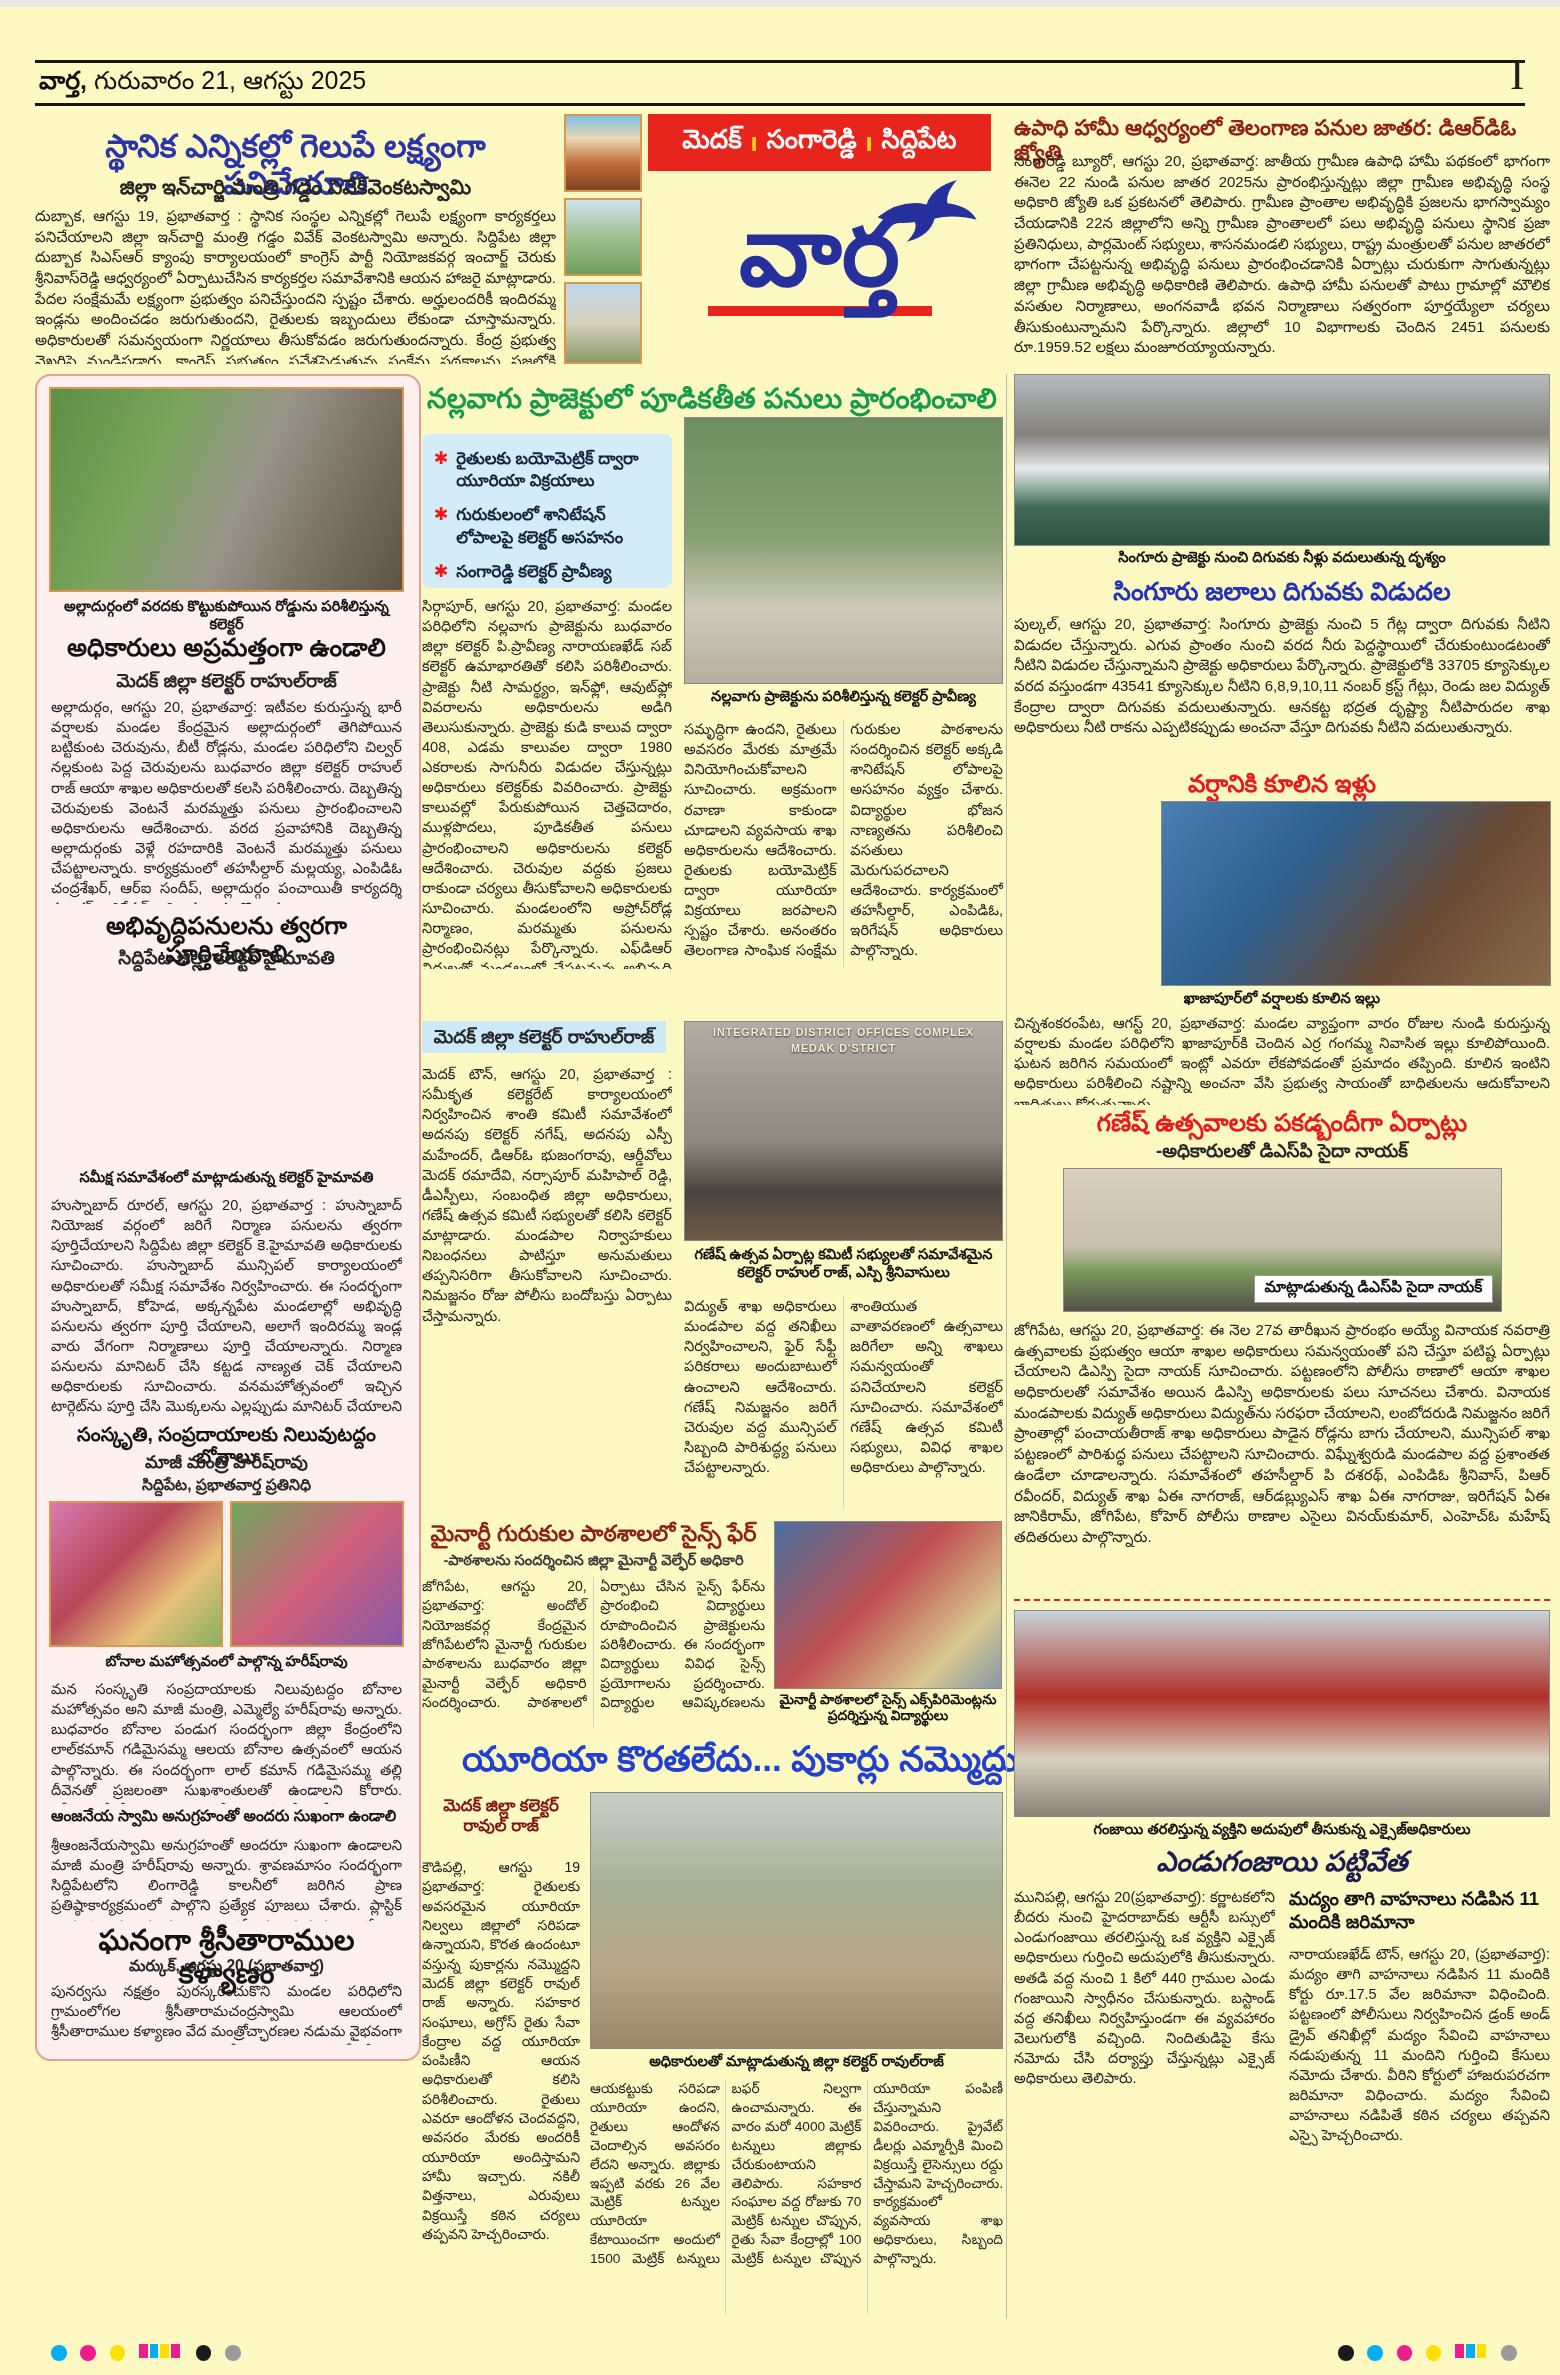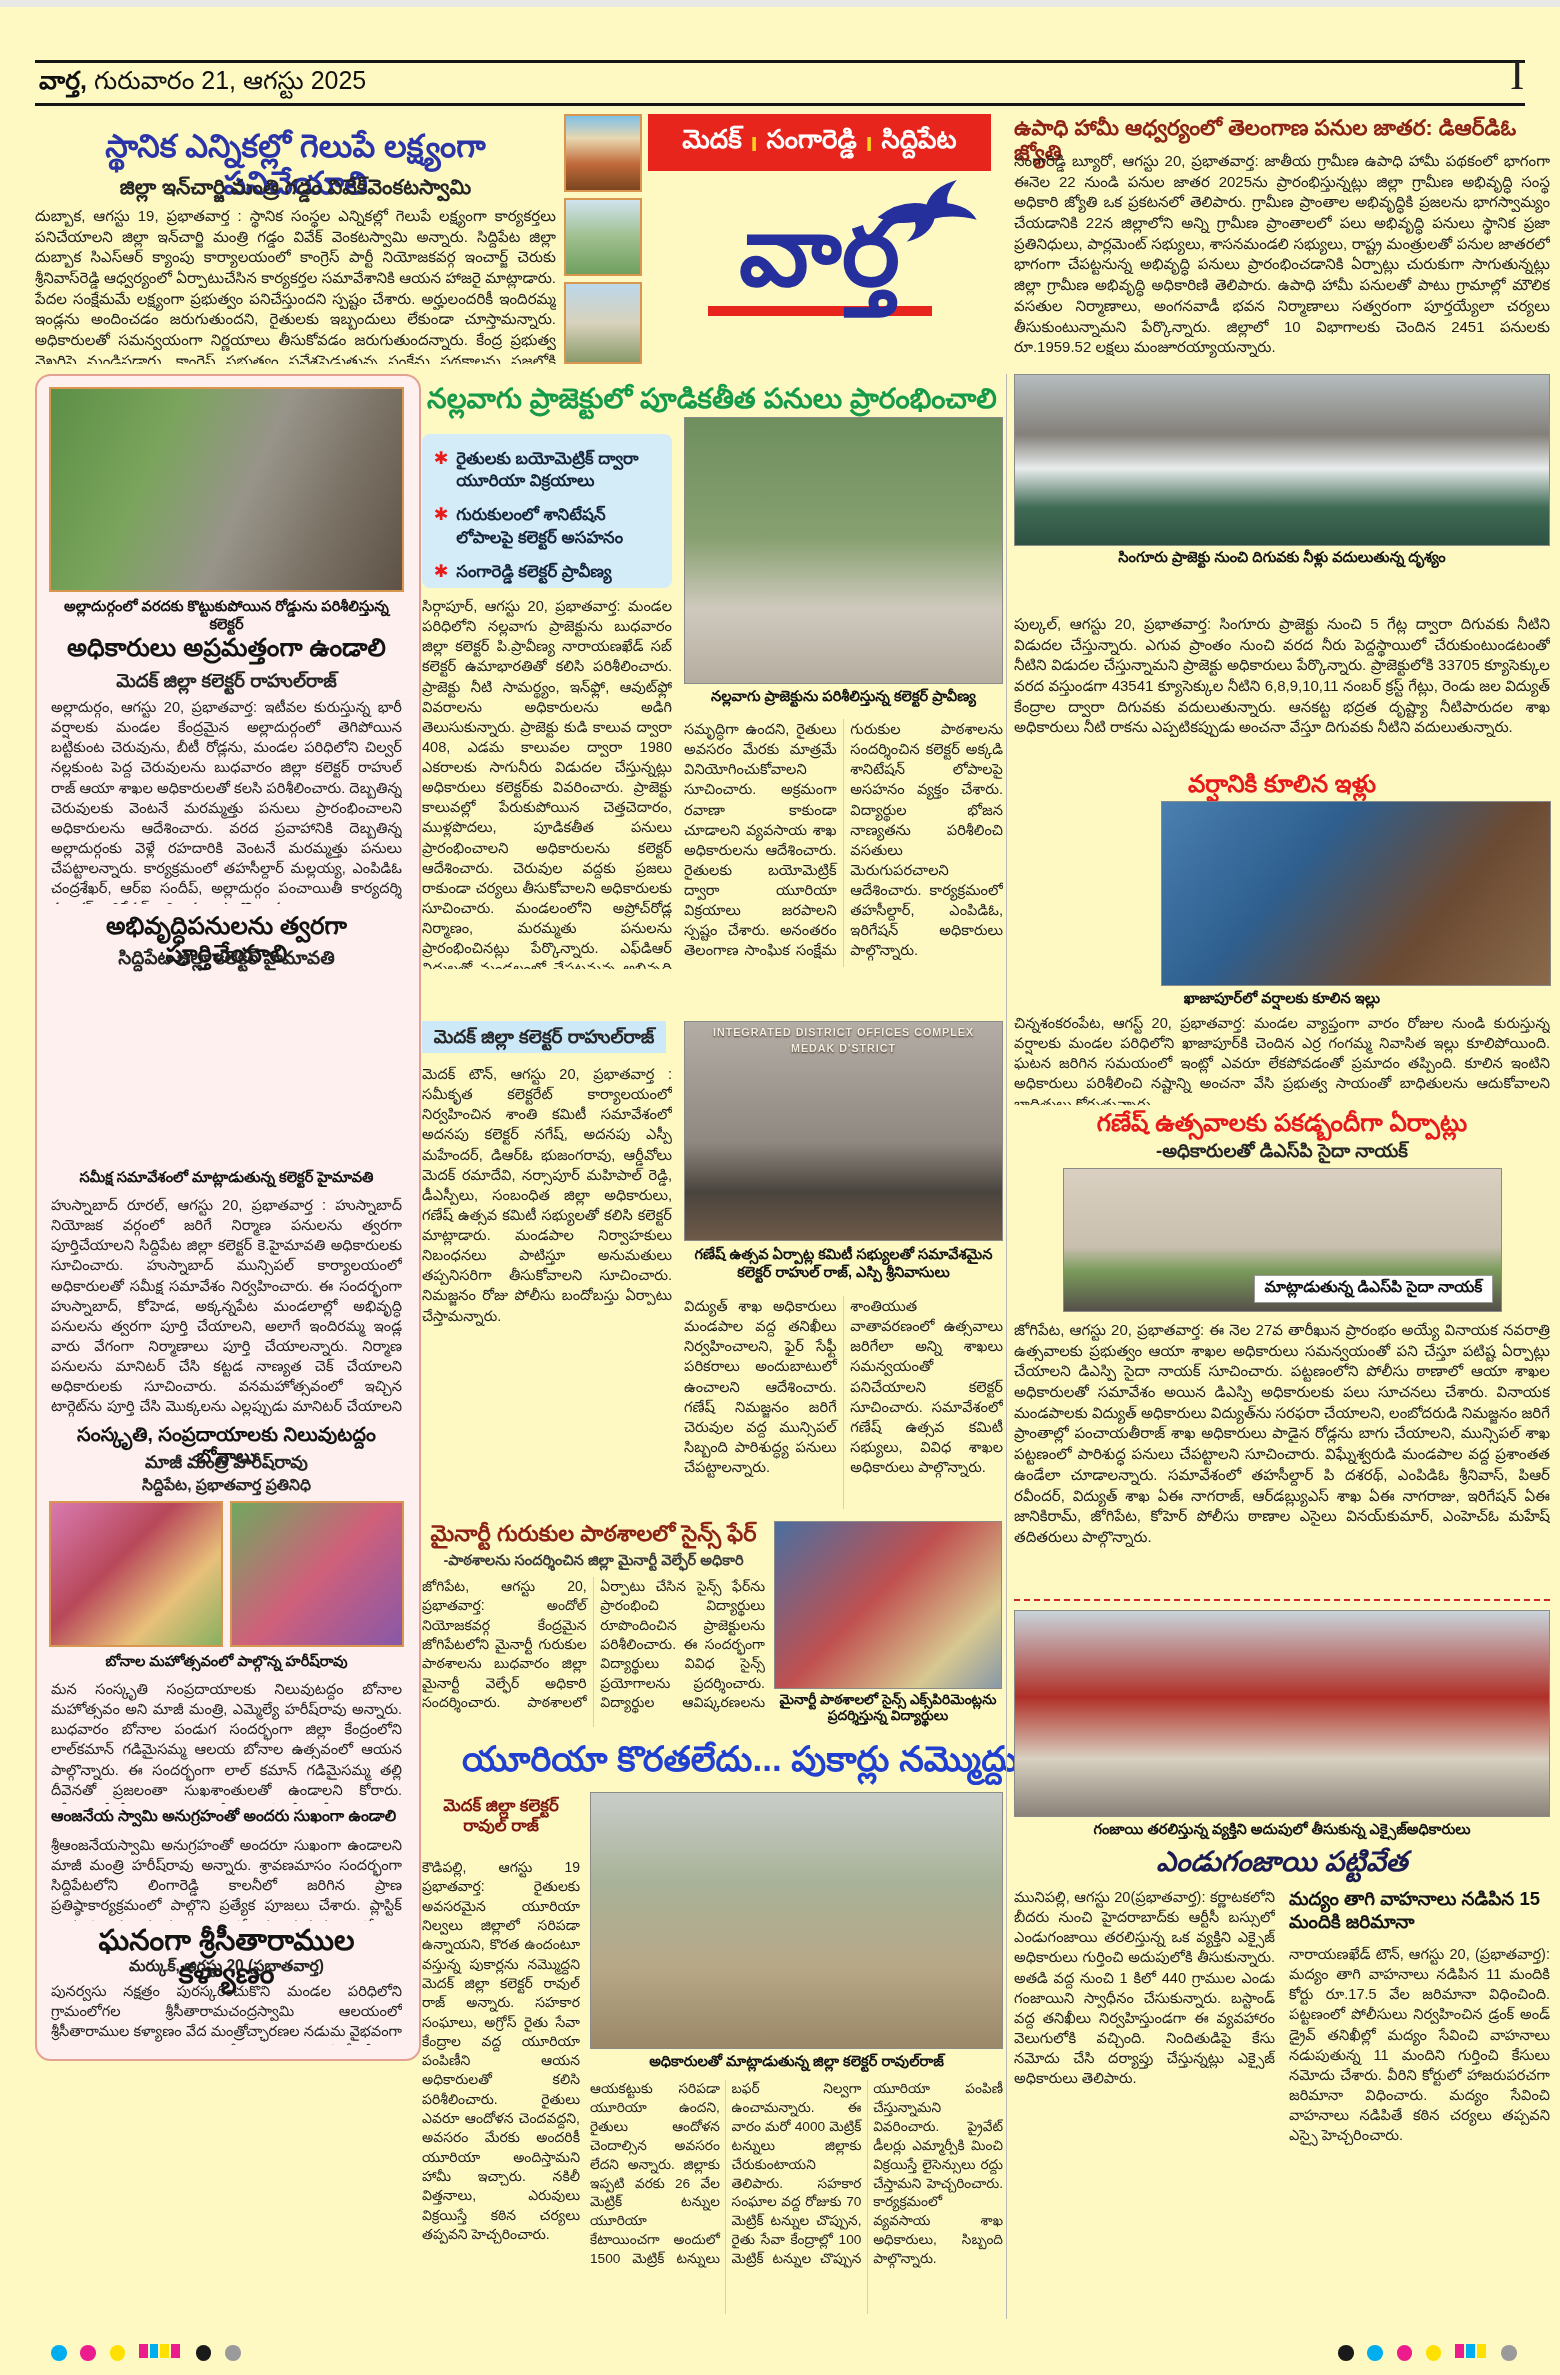--- a/index.html
+++ b/index.html
@@ -151,20 +151,21 @@
   <div class="abs sub" style="left:422px;top:1789px;width:158px;font-size:16.6px;color:#7e1512;">మెదక్ జిల్లా కలెక్టర్ రావుల్ రాజ్</div>
   <div class="abs bt" style="left:422px;top:1851px;width:158px;height:454px;font-size:14px;">కౌడిపల్లి, ఆగస్టు 19 ప్రభాతవార్త: రైతులకు అవసరమైన యూరియా నిల్వలు జిల్లాలో సరిపడా ఉన్నాయని, కొరత ఉందంటూ వస్తున్న పుకార్లను నమ్మొద్దని మెదక్ జిల్లా కలెక్టర్ రావుల్ రాజ్ అన్నారు. సహకార సంఘాలు, అగ్రోస్ రైతు సేవా కేంద్రాల వద్ద యూరియా పంపిణీని ఆయన అధికారులతో కలిసి పరిశీలించారు. రైతులు ఎవరూ ఆందోళన చెందవద్దని, అవసరం మేరకు అందరికీ యూరియా అందిస్తామని హామీ ఇచ్చారు. నకిలీ విత్తనాలు, ఎరువులు విక్రయిస్తే కఠిన చర్యలు తప్పవని హెచ్చరించారు.</div>
   <div class="abs ph" style="left:590px;top:1785px;width:413px;height:257px;background:linear-gradient(180deg,#c9cdc9 0%,#a8b298 35%,#b8a888 68%,#9a8868 100%);"></div>
   <div class="abs cap" style="left:590px;top:2046px;width:413px;">అధికారులతో మాట్లాడుతున్న జిల్లా కలెక్టర్ రావుల్‌రాజ్</div>
   <div class="abs bt cols3" style="left:590px;top:2073px;width:413px;height:234px;font-size:13.7px;">ఆయకట్టుకు సరిపడా యూరియా ఉందని, రైతులు ఆందోళన చెందాల్సిన అవసరం లేదని అన్నారు. జిల్లాకు ఇప్పటి వరకు 26 వేల మెట్రిక్ టన్నుల యూరియా కేటాయించగా అందులో 1500 మెట్రిక్ టన్నులు బఫర్ నిల్వగా ఉంచామన్నారు. ఈ వారం మరో 4000 మెట్రిక్ టన్నులు జిల్లాకు చేరుకుంటాయని తెలిపారు. సహకార సంఘాల వద్ద రోజుకు 70 మెట్రిక్ టన్నుల చొప్పున, రైతు సేవా కేంద్రాల్లో 100 మెట్రిక్ టన్నుల చొప్పున యూరియా పంపిణీ చేస్తున్నామని వివరించారు. ప్రైవేట్ డీలర్లు ఎమ్మార్పీకి మించి విక్రయిస్తే లైసెన్సులు రద్దు చేస్తామని హెచ్చరించారు. కార్యక్రమంలో వ్యవసాయ శాఖ అధికారులు, సిబ్బంది పాల్గొన్నారు.</div>
 
   <div class="abs vrule" style="left:1006px;top:367px;height:1945px;"></div>
 
   <div class="abs ph" style="left:1014px;top:367px;width:536px;height:172px;background:linear-gradient(180deg,#b5bcbe 0%,#84807a 35%,#e8ecec 55%,#3f6a54 78%,#2e5242 100%);"></div>
   <div class="abs cap" style="left:1014px;top:542px;width:536px;">సింగూరు ప్రాజెక్టు నుంచి దిగువకు నీళ్లు వదులుతున్న దృశ్యం</div>
+  <div class="abs hd" style="left:1014px;top:570px;width:536px;font-size:25px;color:#2433b5;">సింగూరు జలాలు దిగువకు విడుదల</div>
   <div class="abs bt" style="left:1014px;top:607px;width:536px;height:150px;">పుల్కల్, ఆగస్టు 20, ప్రభాతవార్త: సింగూరు ప్రాజెక్టు నుంచి 5 గేట్ల ద్వారా దిగువకు నీటిని విడుదల చేస్తున్నారు. ఎగువ ప్రాంతం నుంచి వరద నీరు పెద్దస్థాయిలో చేరుకుంటుండటంతో నీటిని విడుదల చేస్తున్నామని ప్రాజెక్టు అధికారులు పేర్కొన్నారు. ప్రాజెక్టులోకి 33705 క్యూసెక్కుల వరద వస్తుండగా 43541 క్యూసెక్కుల నీటిని 6,8,9,10,11 నంబర్ క్రస్ట్ గేట్లు, రెండు జల విద్యుత్ కేంద్రాల ద్వారా దిగువకు వదులుతున్నారు. ఆనకట్ట భద్రత దృష్ట్యా నీటిపారుదల శాఖ అధికారులు నీటి రాకను ఎప్పటికప్పుడు అంచనా వేస్తూ దిగువకు నీటిని వదులుతున్నారు.</div>
 
   <div class="abs hd hred" style="left:1014px;top:763px;width:536px;font-size:24.4px;">వర్షానికి కూలిన ఇళ్లు</div>
   <div class="abs ph" style="left:1161px;top:794px;width:390px;height:185px;background:linear-gradient(130deg,#4a7fb0 0%,#2e5f8f 35%,#6b4a33 68%,#8a6a4a 100%);"></div>
   <div class="abs cap" style="left:1014px;top:983px;width:536px;">ఖాజాపూర్‌లో వర్షాలకు కూలిన ఇల్లు</div>
   <div class="abs bt" style="left:1014px;top:1006px;width:536px;height:92px;font-size:14.6px;">చిన్నశంకరంపేట, ఆగస్ట్ 20, ప్రభాతవార్త: మండల వ్యాప్తంగా వారం రోజుల నుండి కురుస్తున్న వర్షాలకు మండల పరిధిలోని ఖాజాపూర్‌కి చెందిన ఎర్ర గంగమ్మ నివాసిత ఇల్లు కూలిపోయింది. ఘటన జరిగిన సమయంలో ఇంట్లో ఎవరూ లేకపోవడంతో ప్రమాదం తప్పింది. కూలిన ఇంటిని అధికారులు పరిశీలించి నష్టాన్ని అంచనా వేసి ప్రభుత్వ సాయంతో బాధితులను ఆదుకోవాలని బాధితులు కోరుతున్నారు.</div>
 
   <div class="abs hd hred" style="left:1014px;top:1102px;width:536px;font-size:24.4px;">గణేష్ ఉత్సవాలకు పకడ్బందీగా ఏర్పాట్లు</div>
   <div class="abs sub hmaroon" style="left:1014px;top:1133px;width:536px;font-size:18.5px;">-అధికారులతో డిఎస్‌పి సైదా నాయక్</div>
   <div class="abs ph" style="left:1063px;top:1161px;width:439px;height:144px;background:linear-gradient(180deg,#d9d0c1 0%,#c9bfae 55%,#7a9a5a 72%,#55504a 100%);">
@@ -172,21 +173,21 @@
   </div>
   <div class="abs bt" style="left:1014px;top:1313px;width:536px;height:273px;">జోగిపేట, ఆగస్టు 20, ప్రభాతవార్త: ఈ నెల 27వ తారీఖున ప్రారంభం అయ్యే వినాయక నవరాత్రి ఉత్సవాలకు ప్రభుత్వం ఆయా శాఖల అధికారులు సమన్వయంతో పని చేస్తూ పటిష్ట ఏర్పాట్లు చేయాలని డిఎస్పి సైదా నాయక్ సూచించారు. పట్టణంలోని పోలీసు ఠాణాలో ఆయా శాఖల అధికారులతో సమావేశం అయిన డిఎస్పి అధికారులకు పలు సూచనలు చేశారు. వినాయక మండపాలకు విద్యుత్ అధికారులు విద్యుత్‌ను సరఫరా చేయాలని, లంబోదరుడి నిమజ్జనం జరిగే ప్రాంతాల్లో పంచాయతీరాజ్ శాఖ అధికారులు పాడైన రోడ్లను బాగు చేయాలని, మున్సిపల్ శాఖ పట్టణంలో పారిశుద్ధ పనులు చేపట్టాలని సూచించారు. విఘ్నేశ్వరుడి మండపాల వద్ద ప్రశాంతత ఉండేలా చూడాలన్నారు. సమావేశంలో తహసీల్దార్ పి దశరథ్, ఎంపిడిఓ శ్రీనివాస్, పిఆర్ రవీందర్, విద్యుత్ శాఖ ఏఈ నాగరాజ్, ఆర్‌డబ్ల్యుఎస్ శాఖ ఏఈ నాగరాజు, ఇరిగేషన్ ఏఈ జానికిరామ్, జోగిపేట, కోహెర్ పోలీసు ఠాణాల ఎసైలు వినయ్‌కుమార్, ఎంహెచ్‌ఓ మహేష్ తదితరులు పాల్గొన్నారు.</div>
 
   <div class="abs dashsep" style="left:1014px;top:1592px;width:536px;"></div>
 
   <div class="abs ph" style="left:1014px;top:1603px;width:536px;height:207px;background:linear-gradient(180deg,#c8d4da 0%,#b03028 42%,#d8d0c0 72%,#8a8278 100%);"></div>
   <div class="abs cap" style="left:1014px;top:1814px;width:536px;">గంజాయి తరలిస్తున్న వ్యక్తిని అదుపులో తీసుకున్న ఎక్సైజ్‌అధికారులు</div>
   <div class="abs hd hnavy" style="left:1014px;top:1839px;width:536px;font-size:28px;">ఎండుగంజాయి పట్టివేత</div>
   <div class="abs bt" style="left:1014px;top:1880px;width:261px;height:427px;font-size:14.6px;">మునిపల్లి, ఆగస్టు 20(ప్రభాతవార్త): కర్ణాటకలోని బీదరు నుంచి హైదరాబాద్‌కు ఆర్టీసీ బస్సులో ఎండుగంజాయి తరలిస్తున్న ఒక వ్యక్తిని ఎక్సైజ్ అధికారులు గుర్తించి అదుపులోకి తీసుకున్నారు. అతడి వద్ద నుంచి 1 కిలో 440 గ్రాముల ఎండు గంజాయిని స్వాధీనం చేసుకున్నారు. బస్టాండ్ వద్ద తనిఖీలు నిర్వహిస్తుండగా ఈ వ్యవహారం వెలుగులోకి వచ్చింది. నిందితుడిపై కేసు నమోదు చేసి దర్యాప్తు చేస్తున్నట్లు ఎక్సైజ్ అధికారులు తెలిపారు.</div>
 
-  <div class="abs" style="left:1289px;top:1880px;width:261px;font-size:18.5px;font-weight:bold;color:#141414;line-height:1.25;">మద్యం తాగి వాహనాలు నడిపిన 15 మందికి జరిమానా</div>
+  <div class="abs" style="left:1289px;top:1880px;width:261px;font-size:18.5px;font-weight:bold;color:#141414;line-height:1.25;">మద్యం తాగి వాహనాలు నడిపిన 11 మందికి జరిమానా</div>
   <div class="abs bt" style="left:1289px;top:1937px;width:261px;height:371px;font-size:14.6px;">నారాయణఖేడ్ టౌన్, ఆగస్టు 20, (ప్రభాతవార్త): మద్యం తాగి వాహనాలు నడిపిన 11 మందికి కోర్టు రూ.17.5 వేల జరిమానా విధించింది. పట్టణంలో పోలీసులు నిర్వహించిన డ్రంక్ అండ్ డ్రైవ్ తనిఖీల్లో మద్యం సేవించి వాహనాలు నడుపుతున్న 11 మందిని గుర్తించి కేసులు నమోదు చేశారు. వీరిని కోర్టులో హాజరుపరచగా జరిమానా విధించారు. మద్యం సేవించి వాహనాలు నడిపితే కఠిన చర్యలు తప్పవని ఎస్సై హెచ్చరించారు.</div>
 
   <div class="abs marks" style="left:51px;top:2337px;">
     <span class="dot" style="background:#00aeef;"></span>
     <span class="dot" style="background:#ec1c8d;"></span>
     <span class="dot" style="background:#ffe000;"></span>
     <span>
       <span class="sq" style="background:#ec1c8d;"></span><span class="sq" style="background:#00aeef;"></span><span class="sq" style="background:#ffe000;"></span><span class="sq" style="background:#ec1c8d;"></span>
     </span>
     <span class="dot" style="background:#1a1a1a;"></span>

